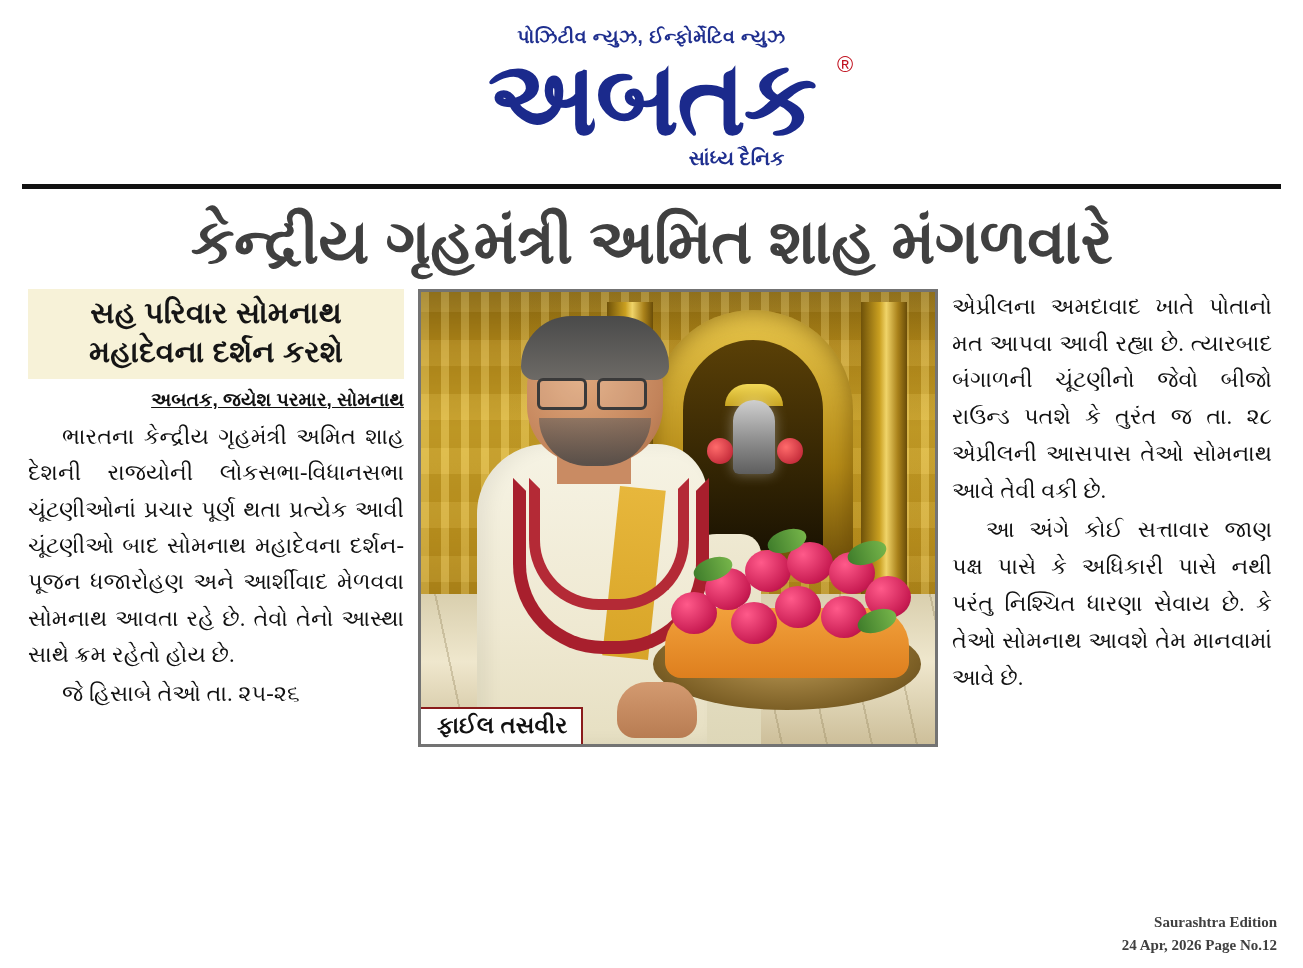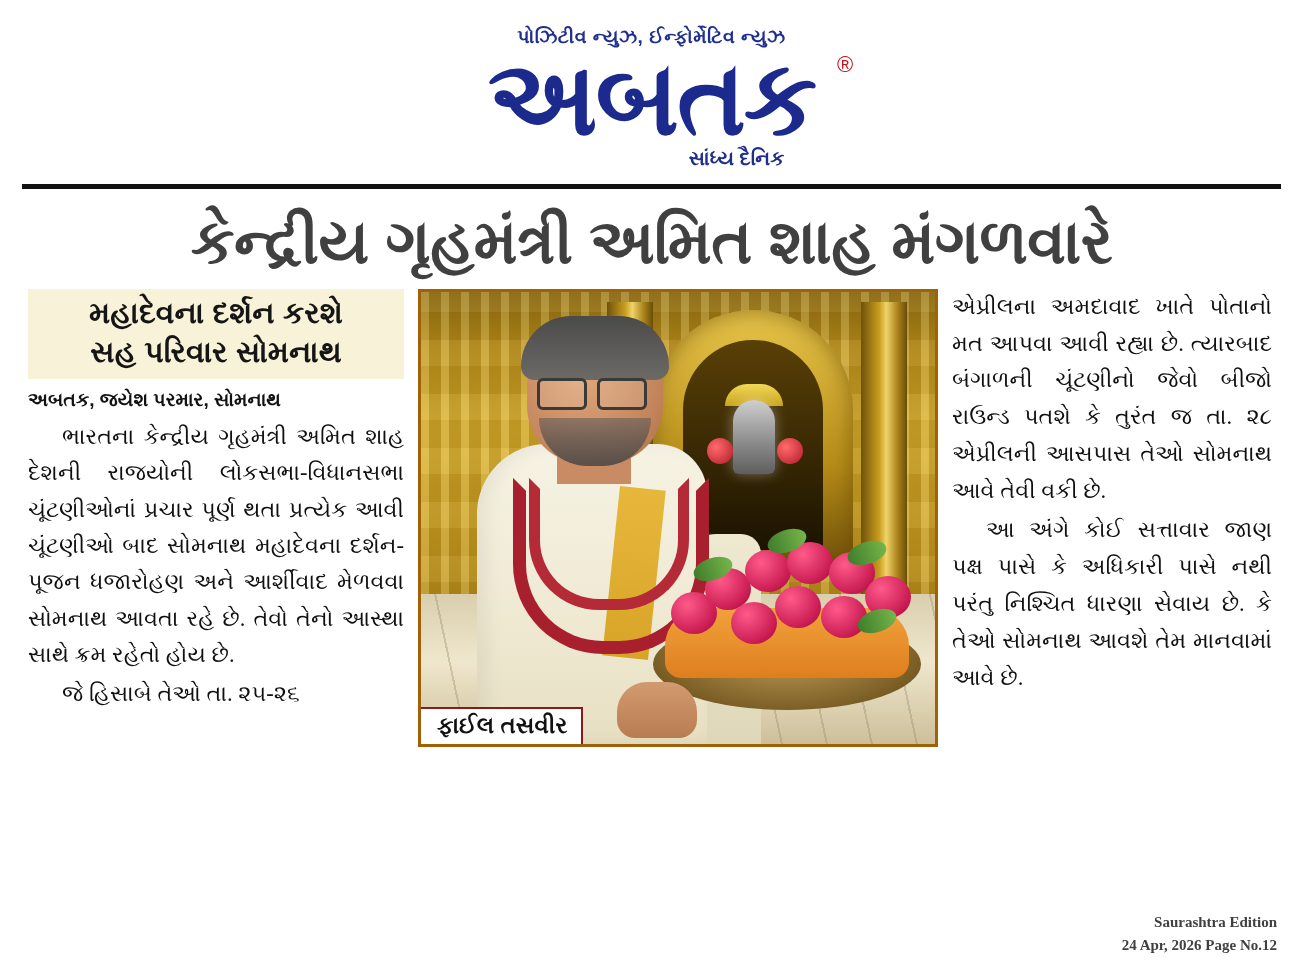--- a/index.html
+++ b/index.html
@@ -97,42 +97,43 @@
     font-size: 30px;
     line-height: 1.3;
     color: #151515;
     text-align: center;
     padding: 4px 6px 8px 6px;
   }
   .byline {
     font-family: "Liberation Sans", sans-serif;
     font-weight: bold;
     font-size: 19px;
-    text-align: left;
+    text-align: right;
     margin-top: 10px;
     color: #121212;
+    text-decoration: underline;
   }
   .body-text {
     font-size: 22.5px;
     line-height: 1.62;
     text-align: justify;
     text-justify: inter-word;
     margin-top: 8px;
     color: #101010;
   }
   .body-text p { margin: 0 0 0 0; }
   .body-text p.indent { text-indent: 34px; }
   .body-text p + p { margin-top: 2px; }
 
   
   .photo-frame {
     position: relative;
     width: 520px;
     height: 458px;
-    border: 3px solid #a16207;
+    border: 3px solid #737373;
     box-sizing: border-box;
     overflow: hidden;
     background: #c9a227;
   }
   .photo-canvas { position: absolute; inset: 0; }
   
   .bg-gold {
     position: absolute; inset: 0;
     background:
       linear-gradient(180deg, #8a6a12 0%, #b98f1c 12%, #d6ae2e 30%, #c79c22 55%, #a87f16 80%, #8d6a11 100%);
@@ -328,22 +329,22 @@
 <div class="rule"></div>
 
 <h1 class="headline">
   <span>કેન્દ્રીય ગૃહમંત્રી અમિત શાહ મંગળવારે</span>
 </h1>
 
 <div class="content">
 
   <div class="col-left">
     <div class="subhead">
+      <div>સહ પરિવાર સોમનાથ</div>
       <div>મહાદેવના દર્શન કરશે</div>
-      <div>સહ પરિવાર સોમનાથ</div>
     </div>
     <div class="byline">અબતક, જયેશ પરમાર, સોમનાથ</div>
     <div class="body-text">
       <p class="indent">ભારતના કેન્દ્રીય ગૃહમંત્રી અમિત શાહ દેશની રાજયોની લોકસભા-વિધાનસભા ચૂંટણીઓનાં પ્રચાર પૂર્ણ થતા પ્રત્યેક આવી ચૂંટણીઓ બાદ સોમનાથ મહાદેવના દર્શન-પૂજન ધજારોહણ અને આર્શીવાદ મેળવવા સોમનાથ આવતા રહે છે. તેવો તેનો આસ્થા સાથે ક્રમ રહેતો હોય છે.</p>
       <p class="indent">જે હિસાબે  તેઓ તા. ૨૫-૨૬</p>
     </div>
   </div>
 
   <div class="col-mid">
     <div class="photo-frame">

